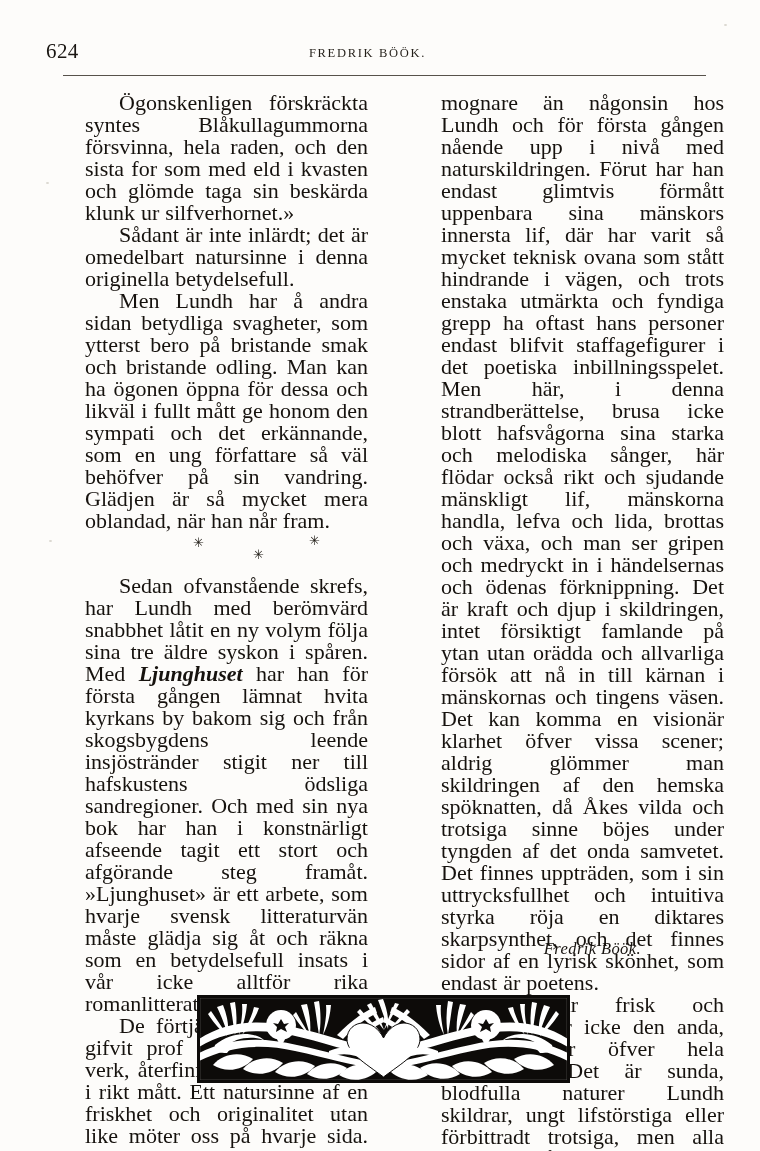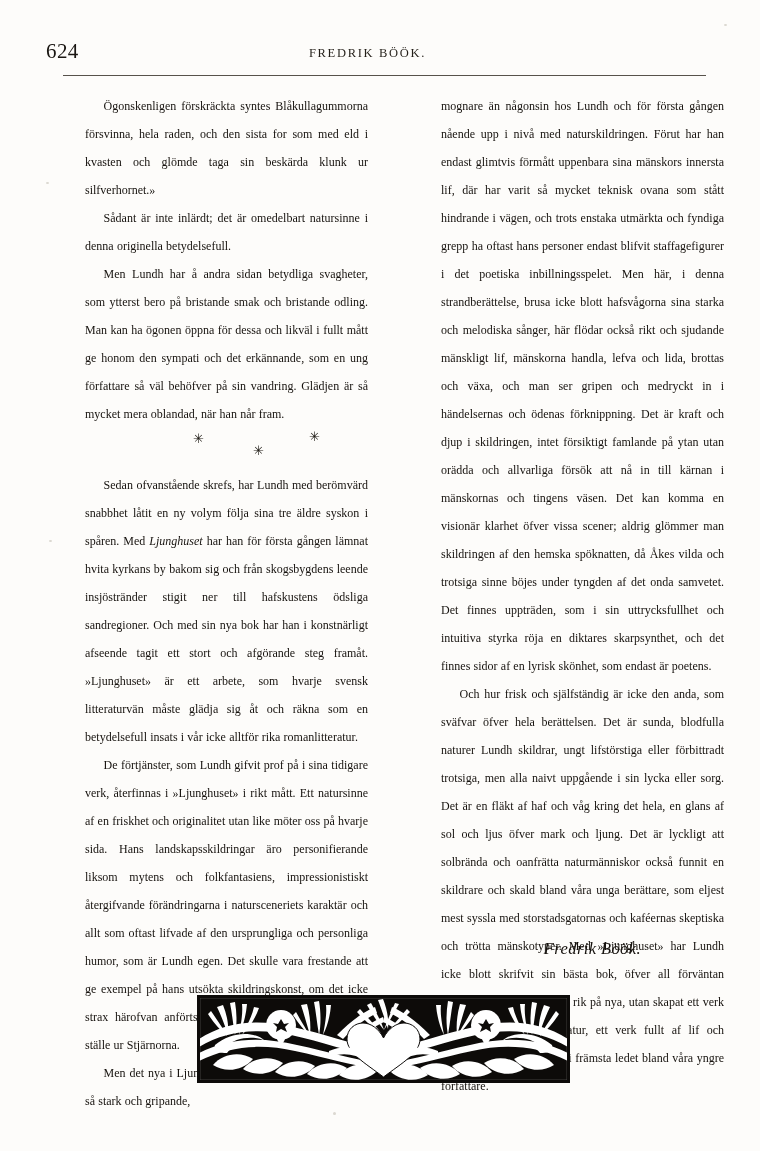--- a/index.html
+++ b/index.html
@@ -67,31 +67,31 @@
   .col {
     position: absolute;
     top: 0;
     width: 283px;
   }
   .col-left  { left: 22px; }
   .col-right { left: 362px; margin-left: 16px; }
 
   .col p {
     margin: 0;
-    font-size: 12px;
-    line-height: 28px;
+    font-size: 22px;
+    line-height: 22px;
     text-align: justify;
     text-justify: inter-word;
     text-indent: 1.55em;
     hyphens: manual;
     word-spacing: 0.02em;
   }
   .col p.noindent { text-indent: 0; }
   .col p.last-line-left { text-align-last: left; }
-  .ital { font-style: italic; }
+  .ital { font-style: italic; font-weight: bold; }
 
   
   .asterism {
     position: relative;
     height: 34px;
     margin: 2px 0 7px 0;
   }
   .asterism span {
     position: absolute;
     font-size: 13px;

